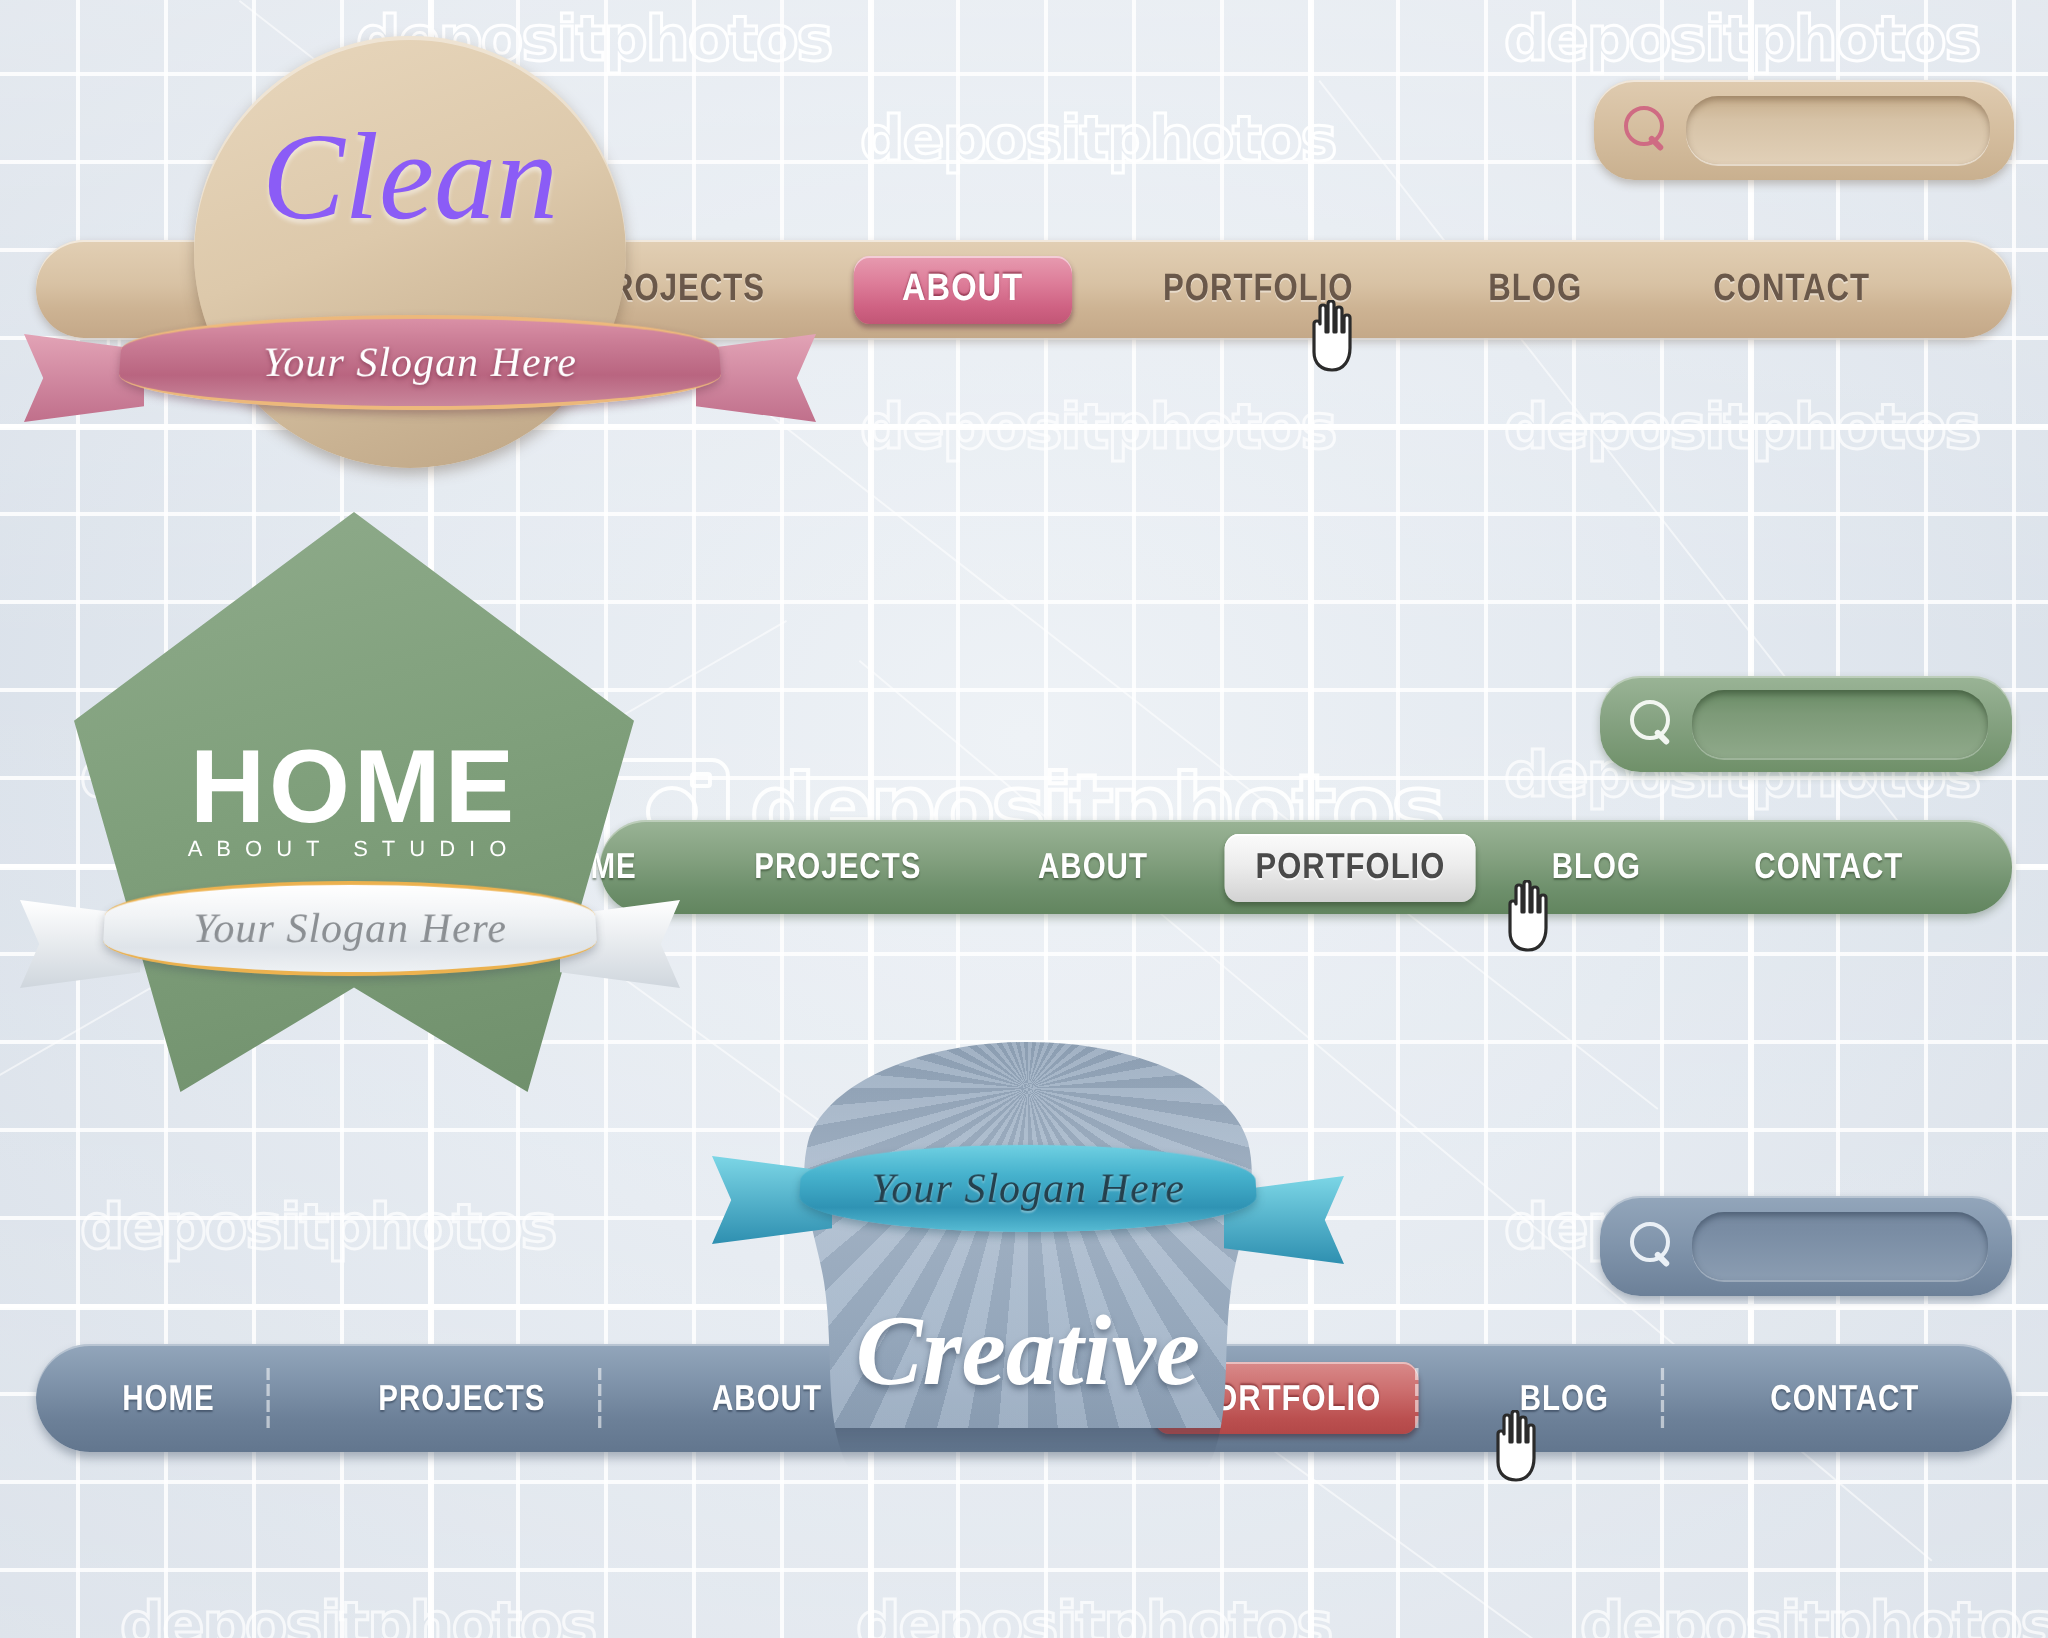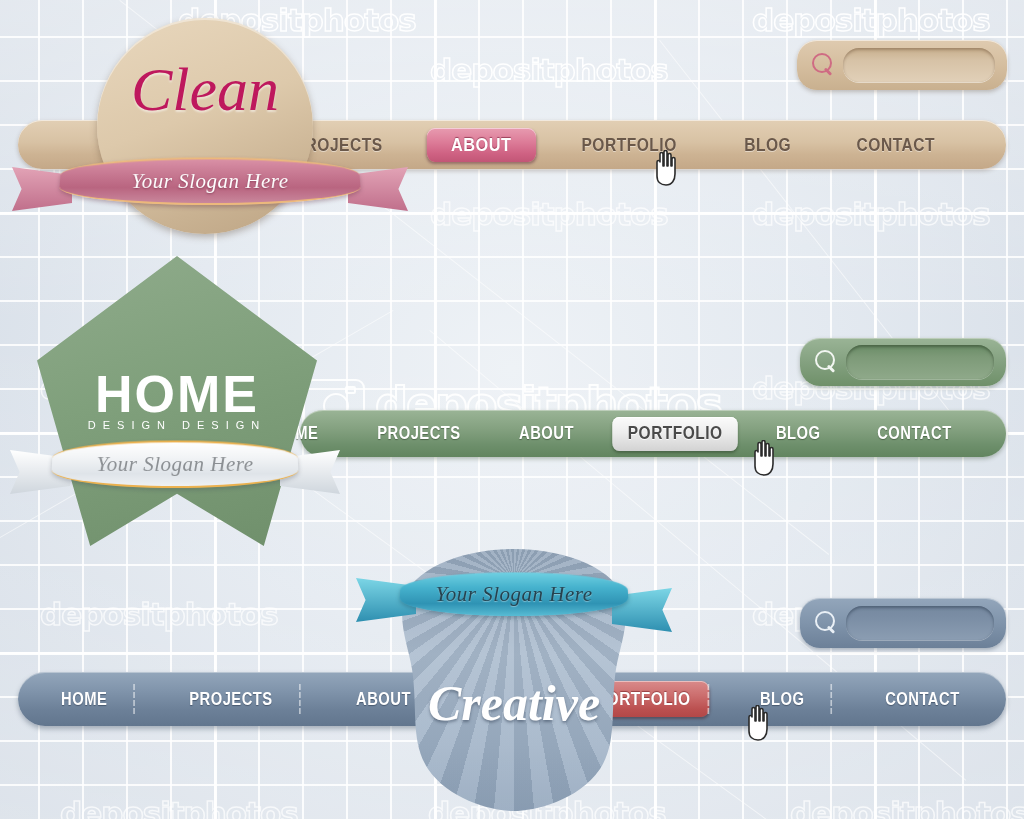--- a/index.html
+++ b/index.html
@@ -171,42 +171,42 @@
 
   
   #logo1{position:absolute;left:97px;top:18px;width:216px;height:216px;}
   #logo1 .circle{
     position:absolute;inset:0;border-radius:50%;
     background:linear-gradient(160deg,#e8d7bd 0%,#ddc9ab 45%,#c9b292 78%,#bda484 100%);
     box-shadow:0 3px 7px rgba(90,70,50,.35), inset 0 2px 0 rgba(255,255,255,.4);
   }
   #logo1 .name{
     position:absolute;left:0;right:0;top:36px;text-align:center;
-    font-family:"Liberation Serif", serif;font-style:italic;font-size:62px;color:#be185d;
+    font-family:"Liberation Serif", serif;font-style:italic;font-size:62px;color:#8b5cf6;
     text-shadow:0 2px 2px rgba(255,255,255,.5);
   }
   
   #logo2{position:absolute;left:37px;top:256px;width:280px;height:290px;}
   #logo2 .poly{
     position:absolute;inset:0;
     background:linear-gradient(165deg,#8fab8b 0%,#80a07c 45%,#6f8f6b 100%);
     clip-path:polygon(50% 0%, 100% 36%, 81% 100%, 50% 82%, 19% 100%, 0% 36%);
     filter:drop-shadow(0 3px 6px rgba(50,70,45,.4));
   }
   #logo2 .name{
     position:absolute;left:0;right:0;top:108px;text-align:center;
     font-family:"Liberation Sans", sans-serif;font-weight:700;font-size:52px;color:#fff;
     letter-spacing:2px;
   }
   #logo2 .sub{
     position:absolute;left:0;right:0;top:163px;text-align:center;
     font-size:11px;letter-spacing:7px;color:#fff;font-weight:400;
   }
   
-  #logo3{position:absolute;left:398px;top:549px;width:232px;height:262px;}
+  #logo3{position:absolute;left:398px;top:521px;width:232px;height:193px;}
   #logo3 .shield{
     position:absolute;inset:0;
     background:
       repeating-conic-gradient(from 0deg at 50% 12%,
         rgba(255,255,255,.14) 0deg 5deg, rgba(0,0,0,.05) 5deg 10deg),
       linear-gradient(180deg,#93a6bb 0%,#a9bacd 40%,#9db0c5 75%,#8fa3ba 100%);
     clip-path:path("M116 0 C 60 0 14 22 6 50 C 0 74 10 96 14 120 C 20 160 12 192 30 220 C 52 252 96 262 116 262 C 136 262 180 252 202 220 C 220 192 212 160 218 120 C 222 96 232 74 226 50 C 218 22 172 0 116 0 Z");
     filter:drop-shadow(0 4px 7px rgba(50,65,85,.42));
   }
   #logo3 .name{
@@ -354,21 +354,21 @@
     <div class="mi">ABOUT</div>
     <div class="mi active">PORTFOLIO</div>
     <div class="mi">BLOG</div>
     <div class="mi">CONTACT</div>
   </div>
 </div>
 
 <div id="logo2">
   <div class="poly"></div>
   <div class="name">HOME</div>
-  <div class="sub">DESIGN DESIGN</div>
+  <div class="sub">ABOUT STUDIO</div>
 </div>
 <div class="ribbon" id="ribbon2">
   <div class="tail l"></div>
   <div class="tail r"></div>
   <div class="band">
     <div class="slogan">Your Slogan Here</div>
   </div>
 </div>
 
 <svg class="cursor" style="left:748px;top:440px;" viewBox="0 0 30 36">

